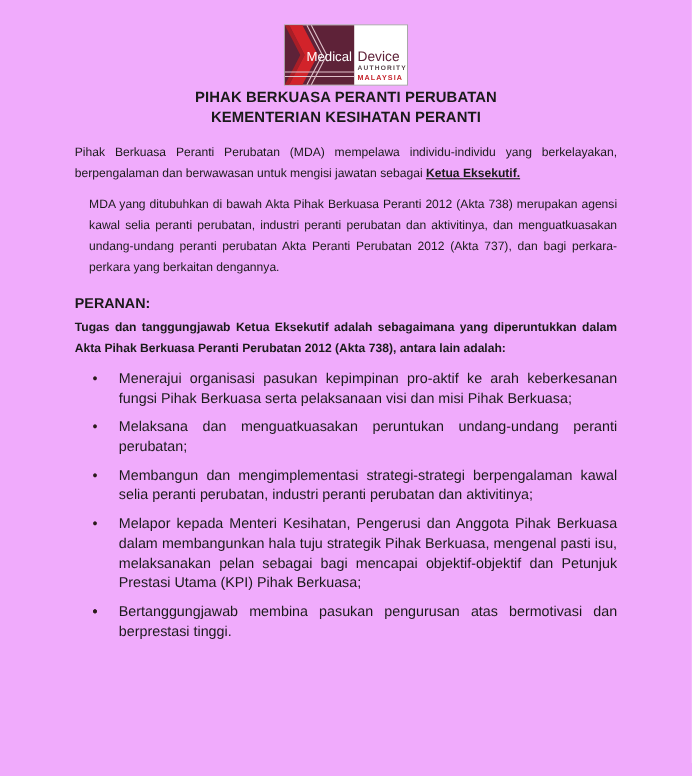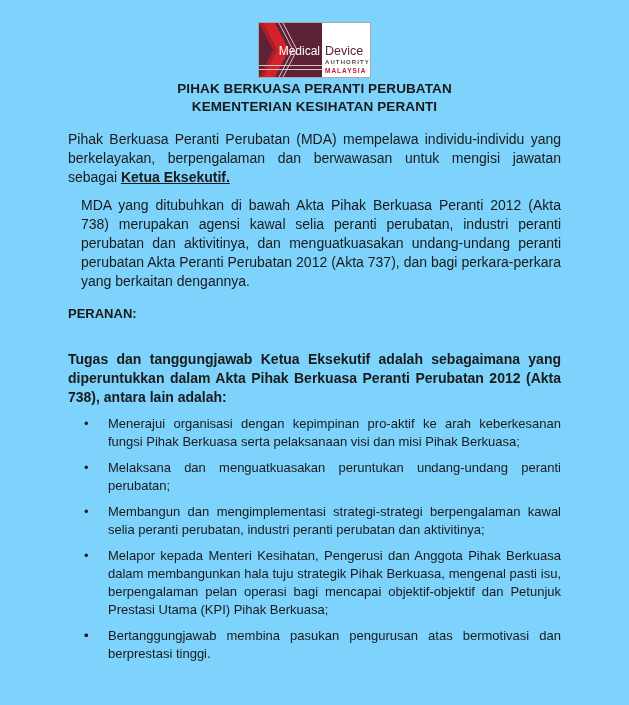--- a/index.html
+++ b/index.html
@@ -2,53 +2,53 @@
 <html><head>
 <meta charset="utf-8">
 <style>
   * { box-sizing: border-box; margin: 0; padding: 0; }
   html, body { background: #ffffff; }
   body {
     width: 629px; height: 705px;
     font-family: "Liberation Sans", "DejaVu Sans", sans-serif;
     color: #1a1a1a;
   }
-  .page { position: relative; width: 629px; height: 705px; overflow: hidden; background: #7dd3fc; }
+  .page { position: relative; width: 629px; height: 705px; overflow: hidden; background: #f0abfc; }
 
   .logo-row { display: flex; justify-content: center; padding-top: 22px; }
 
   .doc-title {
     margin-top: 2px;
     text-align: center;
     font-weight: bold;
     font-size: 13.5px;
     line-height: 18px;
     letter-spacing: 0.1px;
   }
 
   .content { margin: 0 68px; }
 
   .para {
     text-align: justify;
-    font-size: 14px;
+    font-size: 11px;
     line-height: 19px;
   }
   .para.first { margin-top: 14px; }
   .para.about { margin-top: 9px; margin-left: 13px; }
 
   .bold-underline { font-weight: bold; text-decoration: underline; }
 
   .section-heading {
     margin-top: 13px;
     font-size: 13px;
     line-height: 19px;
     font-weight: bold;
   }
 
-  .bold-para { margin-top: 27px; font-weight: bold; }
+  .bold-para { margin-top: 4px; font-weight: bold; }
 
   ul.duties { list-style: none; margin: 0; padding: 0; }
   ul.duties li {
     position: relative;
     margin-top: 8px;
     padding-left: 40px;
     text-align: justify;
     font-size: 13px;
     line-height: 18px;
   }
@@ -98,33 +98,33 @@
 
     <p class="para about">MDA yang ditubuhkan di bawah Akta Pihak Berkuasa Peranti 2012 (Akta 738) merupakan agensi kawal selia peranti perubatan, industri peranti perubatan dan aktivitinya, dan menguatkuasakan undang-undang peranti perubatan Akta Peranti Perubatan 2012 (Akta 737), dan bagi perkara-perkara yang berkaitan dengannya.</p>
 
     <h2 class="section-heading">PERANAN:</h2>
 
     <p class="para bold-para">Tugas dan tanggungjawab Ketua Eksekutif adalah sebagaimana yang diperuntukkan dalam Akta Pihak Berkuasa Peranti Perubatan 2012 (Akta 738), antara lain adalah:</p>
 
     <ul class="duties">
       <li>
         <span class="bullet">•</span>
-        <span>Menerajui organisasi dengan kepimpinan pro-aktif ke arah keberkesanan fungsi Pihak Berkuasa serta pelaksanaan visi dan misi Pihak Berkuasa;</span>
+        <span>Menerajui organisasi pasukan kepimpinan pro-aktif ke arah keberkesanan fungsi Pihak Berkuasa serta pelaksanaan visi dan misi Pihak Berkuasa;</span>
       </li>
       <li>
         <span class="bullet">•</span>
         <span>Melaksana dan menguatkuasakan peruntukan undang-undang peranti perubatan;</span>
       </li>
       <li>
         <span class="bullet">•</span>
         <span>Membangun dan mengimplementasi strategi-strategi berpengalaman kawal selia peranti perubatan, industri peranti perubatan dan aktivitinya;</span>
       </li>
       <li>
         <span class="bullet">•</span>
-        <span>Melapor kepada Menteri Kesihatan, Pengerusi dan Anggota Pihak Berkuasa dalam membangunkan hala tuju strategik Pihak Berkuasa, mengenal pasti isu, berpengalaman pelan operasi bagi mencapai objektif-objektif dan Petunjuk Prestasi Utama (KPI) Pihak Berkuasa;</span>
+        <span>Melapor kepada Menteri Kesihatan, Pengerusi dan Anggota Pihak Berkuasa dalam membangunkan hala tuju strategik Pihak Berkuasa, mengenal pasti isu, melaksanakan pelan sebagai bagi mencapai objektif-objektif dan Petunjuk Prestasi Utama (KPI) Pihak Berkuasa;</span>
       </li>
       <li>
         <span class="bullet">•</span>
       </li>
       <li>
         <span class="bullet">•</span>
         <span>Bertanggungjawab membina pasukan pengurusan atas bermotivasi dan berprestasi tinggi.</span>
       </li>
     </ul>
 

